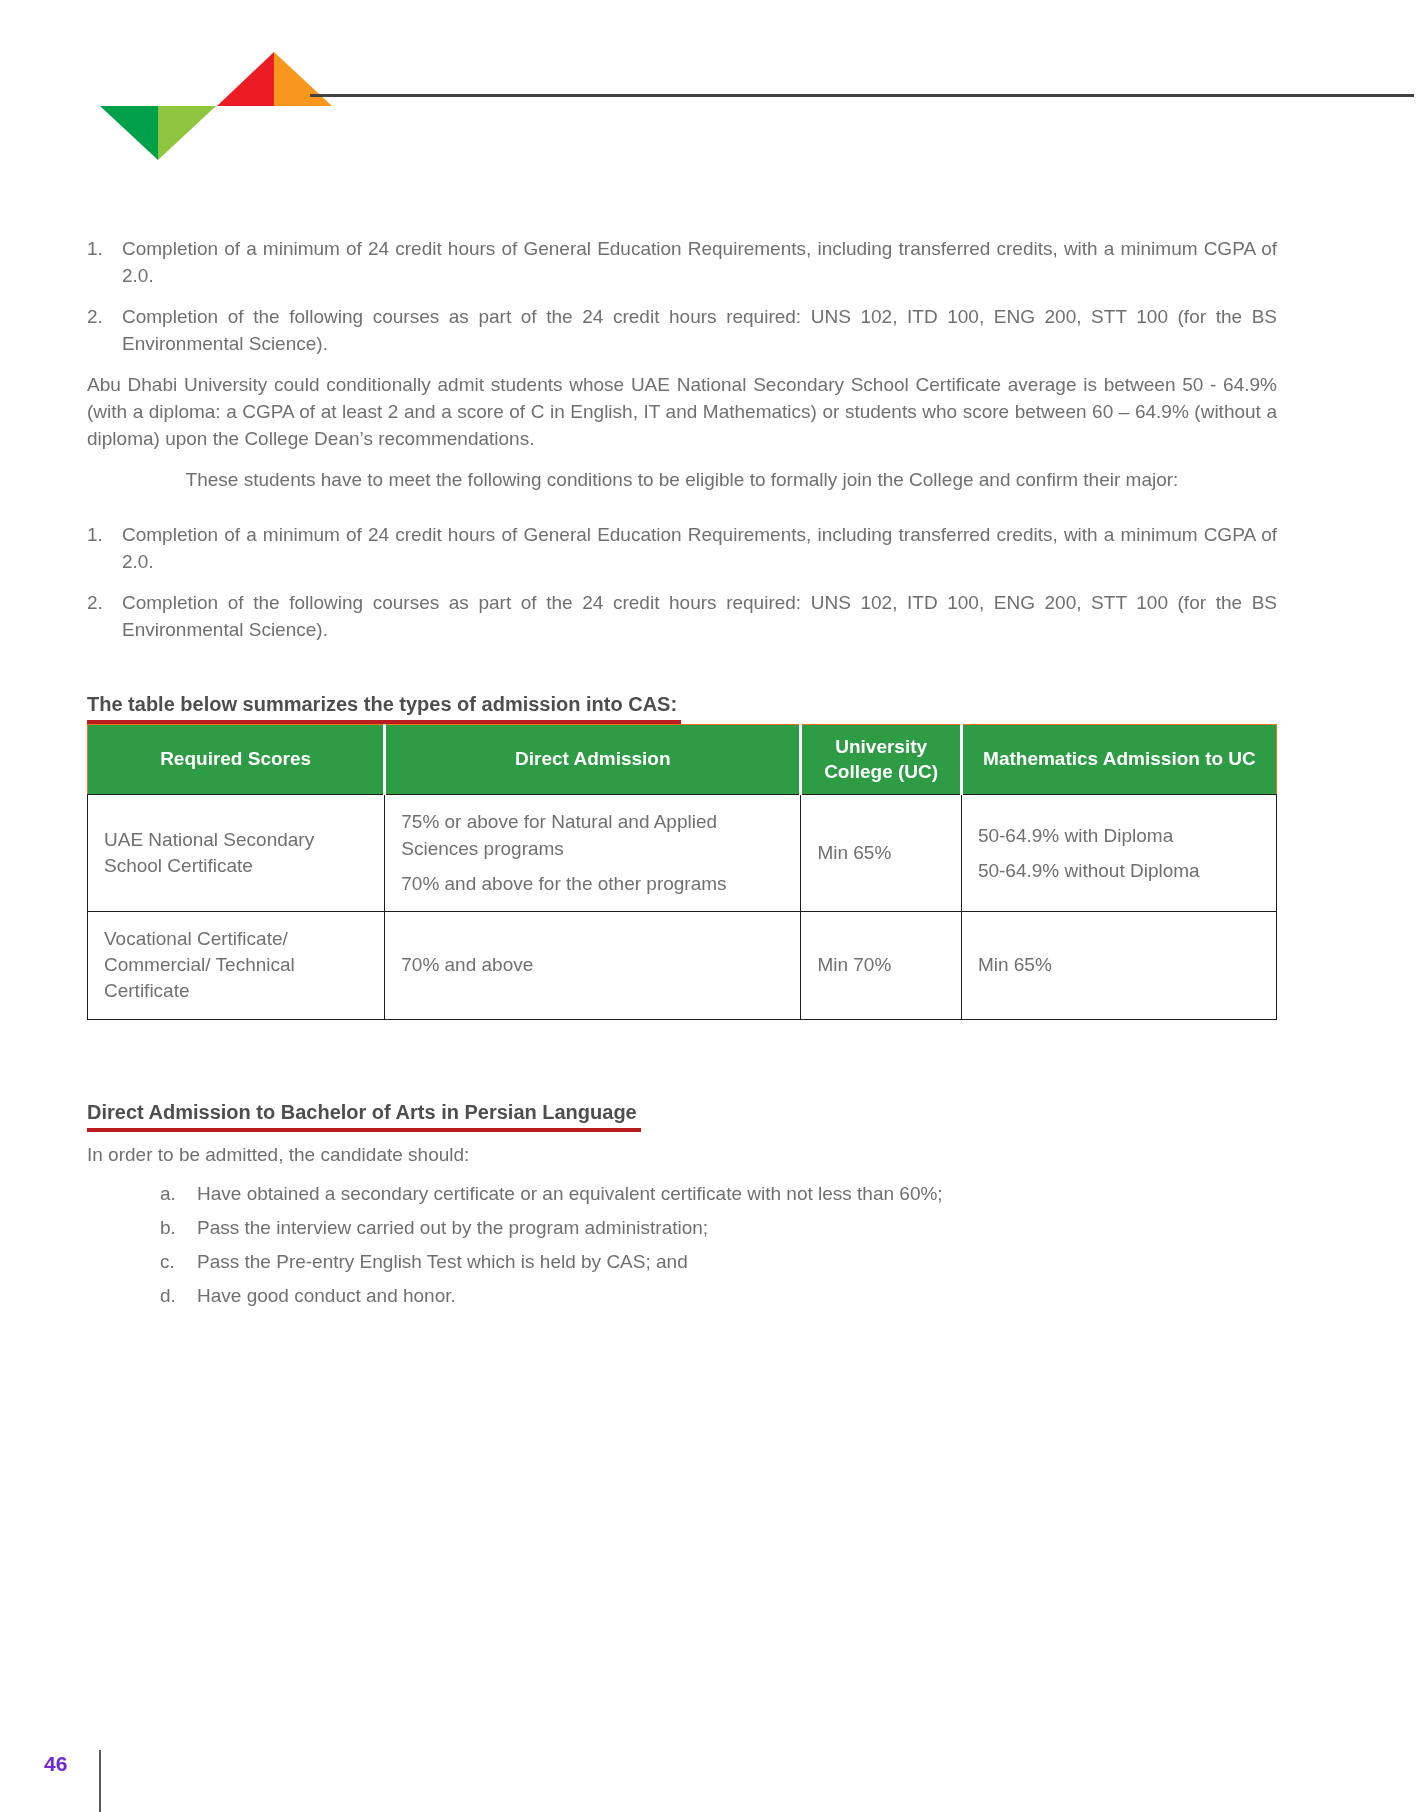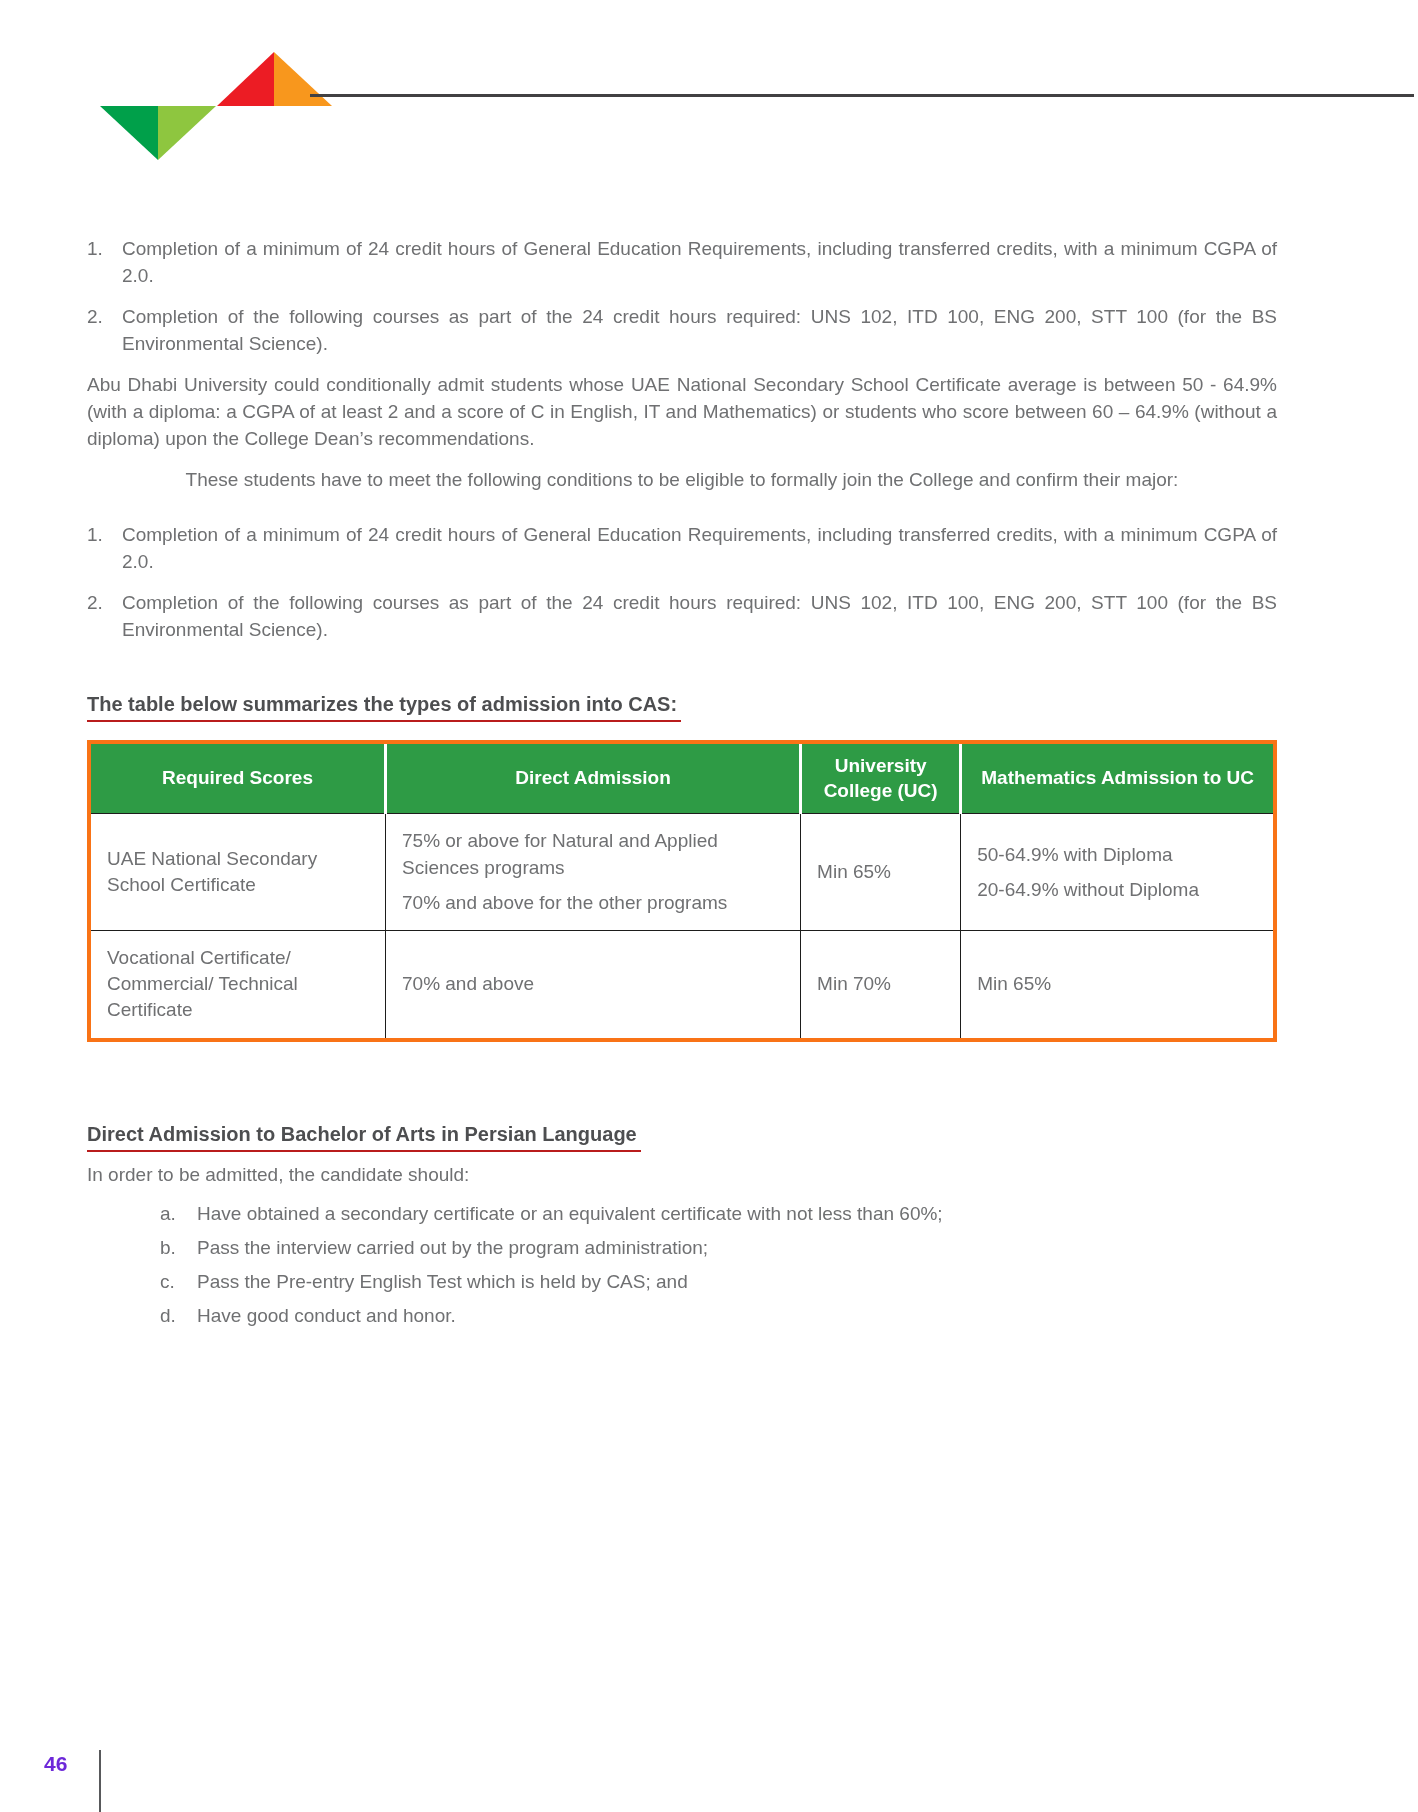--- a/index.html
+++ b/index.html
@@ -39,33 +39,32 @@
 
   .para { text-align: justify; margin: 0; }
   .para-conditional { }
   .para-intro { margin-top: 14px; margin-bottom: 28px; text-align: center; }
 
   .section-heading {
     display: inline-block;
     font-weight: bold;
     font-size: 20px;
     color: #4d4e50;
-    border-bottom: 2px solid #b91c1c;
+    border-bottom: 4px solid #b91c1c;
     padding-bottom: 2px;
     padding-right: 4px;
   }
   .table-title-wrap { margin-top: 46px; }
   .persian-heading-wrap { margin-top: 78px; }
 
   
   table.admission {
     width: 100%;
-    margin-top: 18px;
     border-collapse: collapse;
-    border: 4px solid #f97316;
+    border: 1px solid #f97316;
     font-size: 19px;
   }
   table.admission th {
     background: #2e9b45;
     color: #ffffff;
     font-weight: bold;
     text-align: center;
     vertical-align: middle;
     padding: 10px 8px;
     border-left: 3px solid #ffffff;
@@ -166,21 +165,21 @@
       <tbody>
         <tr>
           <td>UAE National Secondary School Certificate</td>
           <td>
             <div class="cell-line">75% or above for Natural and Applied Sciences programs</div>
             <div class="cell-line">70% and above for the other programs</div>
           </td>
           <td>Min 65%</td>
           <td>
             <div class="cell-line">50-64.9% with Diploma</div>
-            <div class="cell-line">20-64.9% without Diploma</div>
+            <div class="cell-line">50-64.9% without Diploma</div>
           </td>
         </tr>
         <tr>
           <td>Vocational Certificate/ Commercial/ Technical Certificate</td>
           <td>
             <div class="cell-line">70% and above</div>
           </td>
           <td>Min 70%</td>
           <td>
             <div class="cell-line">Min 65%</div>

